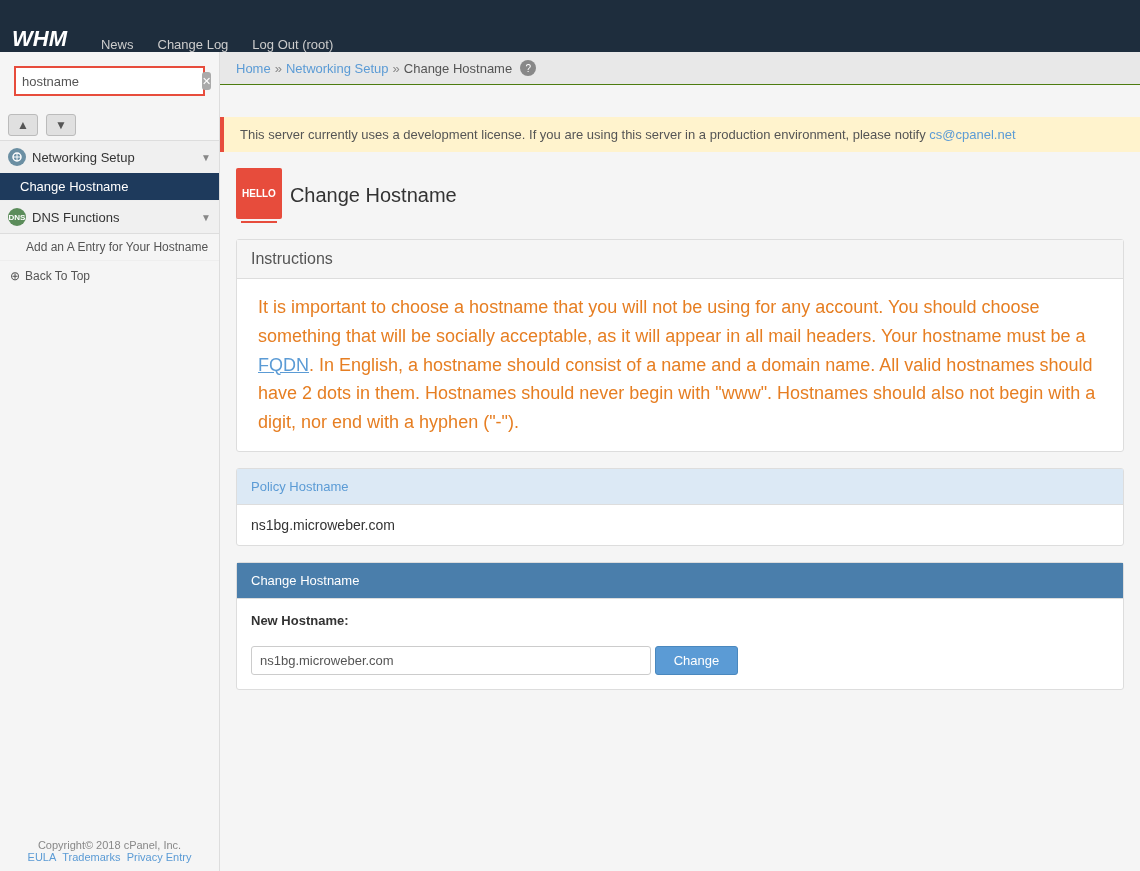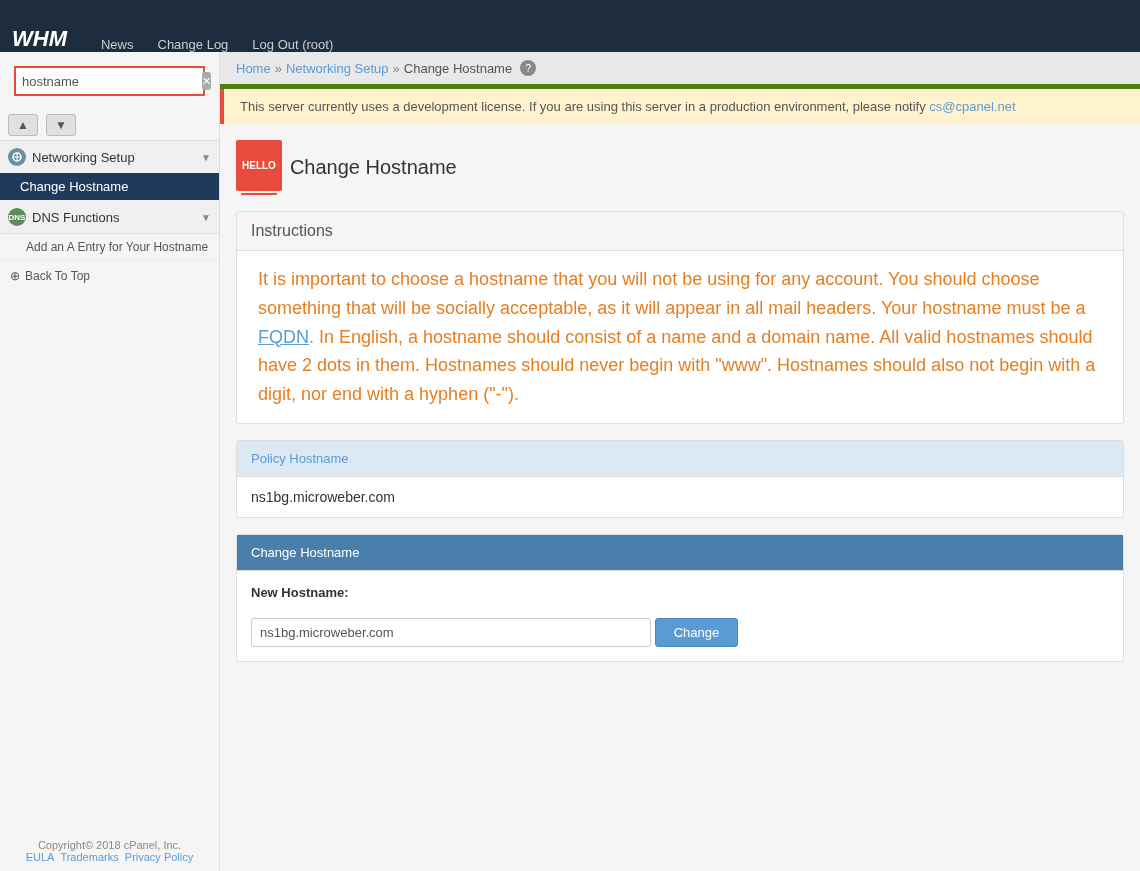--- a/index.html
+++ b/index.html
@@ -168,21 +168,21 @@
     
     .main-content {
       flex: 1;
       overflow-y: auto;
       background: #f5f5f5;
     }
 
     
     .breadcrumb {
       background: #e8e8e8;
-      border-bottom: 5px solid #4d7c0f;
+      border-bottom: 1px solid #4d7c0f;
       padding: 8px 16px;
       font-size: 13px;
       color: #555;
       display: flex;
       align-items: center;
       gap: 4px;
     }
     .breadcrumb a { color: #5b9bd5; text-decoration: none; }
     .breadcrumb-sep { color: #888; }
     .breadcrumb-help {
@@ -199,20 +199,21 @@
       cursor: pointer;
     }
 
     
     .dev-license {
       background: #fff3cd;
       border-left: 4px solid #e74c3c;
       padding: 10px 16px;
       font-size: 13px;
       color: #555;
+      margin-top: 32px;
     }
     .dev-license a { color: #5b9bd5; }
 
     
     .page-body {
       padding: 16px;
     }
 
     
     .page-title-row {
@@ -357,21 +358,21 @@
     <div class="back-to-top">
       <span>⊕</span>
       <span>Back To Top</span>
     </div>
 
     <div class="sidebar-footer">
       <div>Copyright© 2018 cPanel, Inc.</div>
       <div>
         <a>EULA</a>&nbsp;
         <a>Trademarks</a>&nbsp;
-        <a>Privacy Policy</a>
+        <a>Privacy Entry</a>
       </div>
     </div>
   </aside>
 
   <main class="main-content">
 
     <div class="breadcrumb">
       <a>Home</a>
       <span class="breadcrumb-sep">»</span>
       <a>Networking Setup</a>

